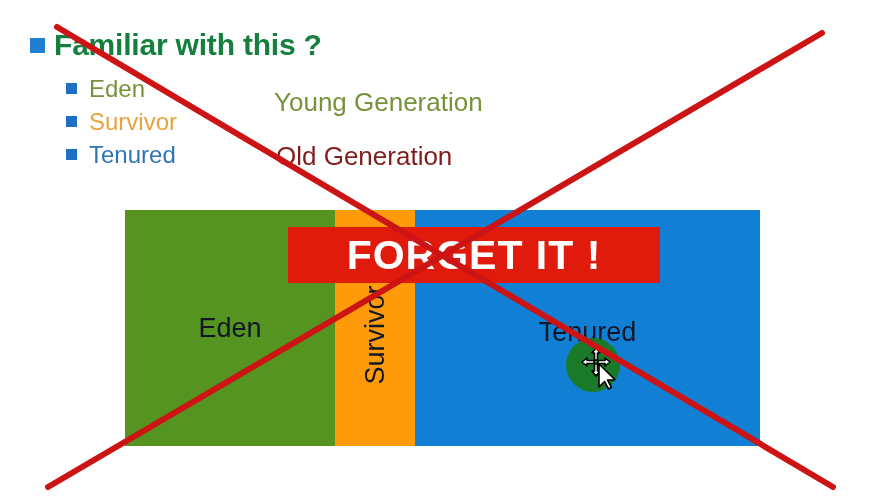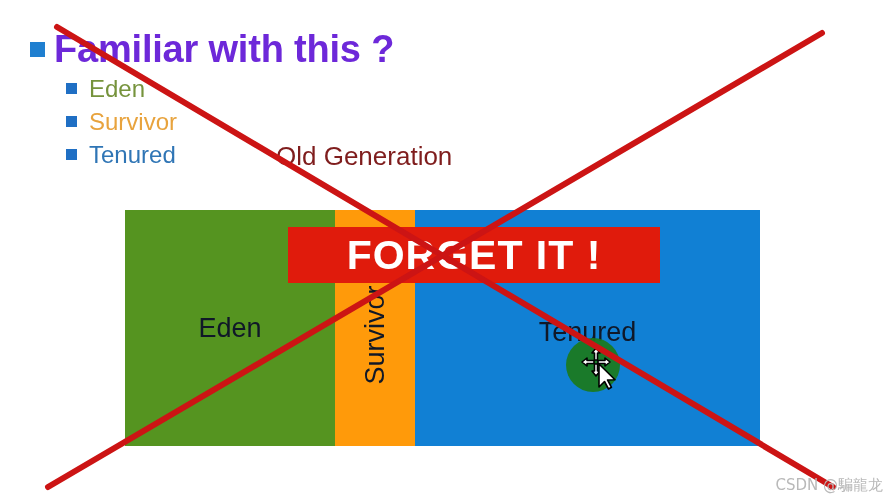--- a/index.html
+++ b/index.html
@@ -29,23 +29,23 @@
     gap: 9px;
   }
   .bullet-sq {
     width: 15px;
     height: 15px;
     background: #1f7fd0;
     flex: 0 0 auto;
     display: block;
   }
   .heading-text {
-    font-size: 38px;
+    font-size: 30px;
     font-weight: bold;
-    color: #6d28d9;
+    color: #15803d;
     letter-spacing: -0.2px;
     white-space: nowrap;
   }
 
   
   .bullet-list {
     position: absolute;
     left: 66px;
     top: 72px;
     width: 230px;
@@ -208,20 +208,21 @@
     <div class="bullet-item">
       <span class="bullet-sq-sm"></span>
       <span class="bullet-label c-survivor">Survivor</span>
     </div>
     <div class="bullet-item">
       <span class="bullet-sq-sm"></span>
       <span class="bullet-label c-tenured">Tenured</span>
     </div>
   </div>
 
+  <div class="gen-label" id="gen-young">Young Generation</div>
   <div class="gen-label" id="gen-old">Old Generation</div>
 
   <div id="heap">
     <div class="heap-seg" id="seg-eden">
       <span class="seg-label" id="lbl-eden">Eden</span>
     </div>
     <div class="heap-seg" id="seg-survivor">
       <span class="seg-label" id="lbl-survivor">Survivor</span>
     </div>
     <div class="heap-seg" id="seg-tenured">
@@ -242,15 +243,14 @@
 
   <div id="forget-banner">
     <span id="forget-text">FORGET IT !</span>
   </div>
 
   <svg id="x-overlay" viewBox="0 0 893 501">
     <line x1="57" y1="27" x2="833" y2="487" stroke="#cc1414" stroke-width="6" stroke-linecap="round"></line>
     <line x1="822" y1="33" x2="48" y2="487" stroke="#cc1414" stroke-width="6" stroke-linecap="round"></line>
   </svg>
 
-  <div id="watermark">CSDN @騙龍龙</div>
 
 </div>
 
 </body></html>

